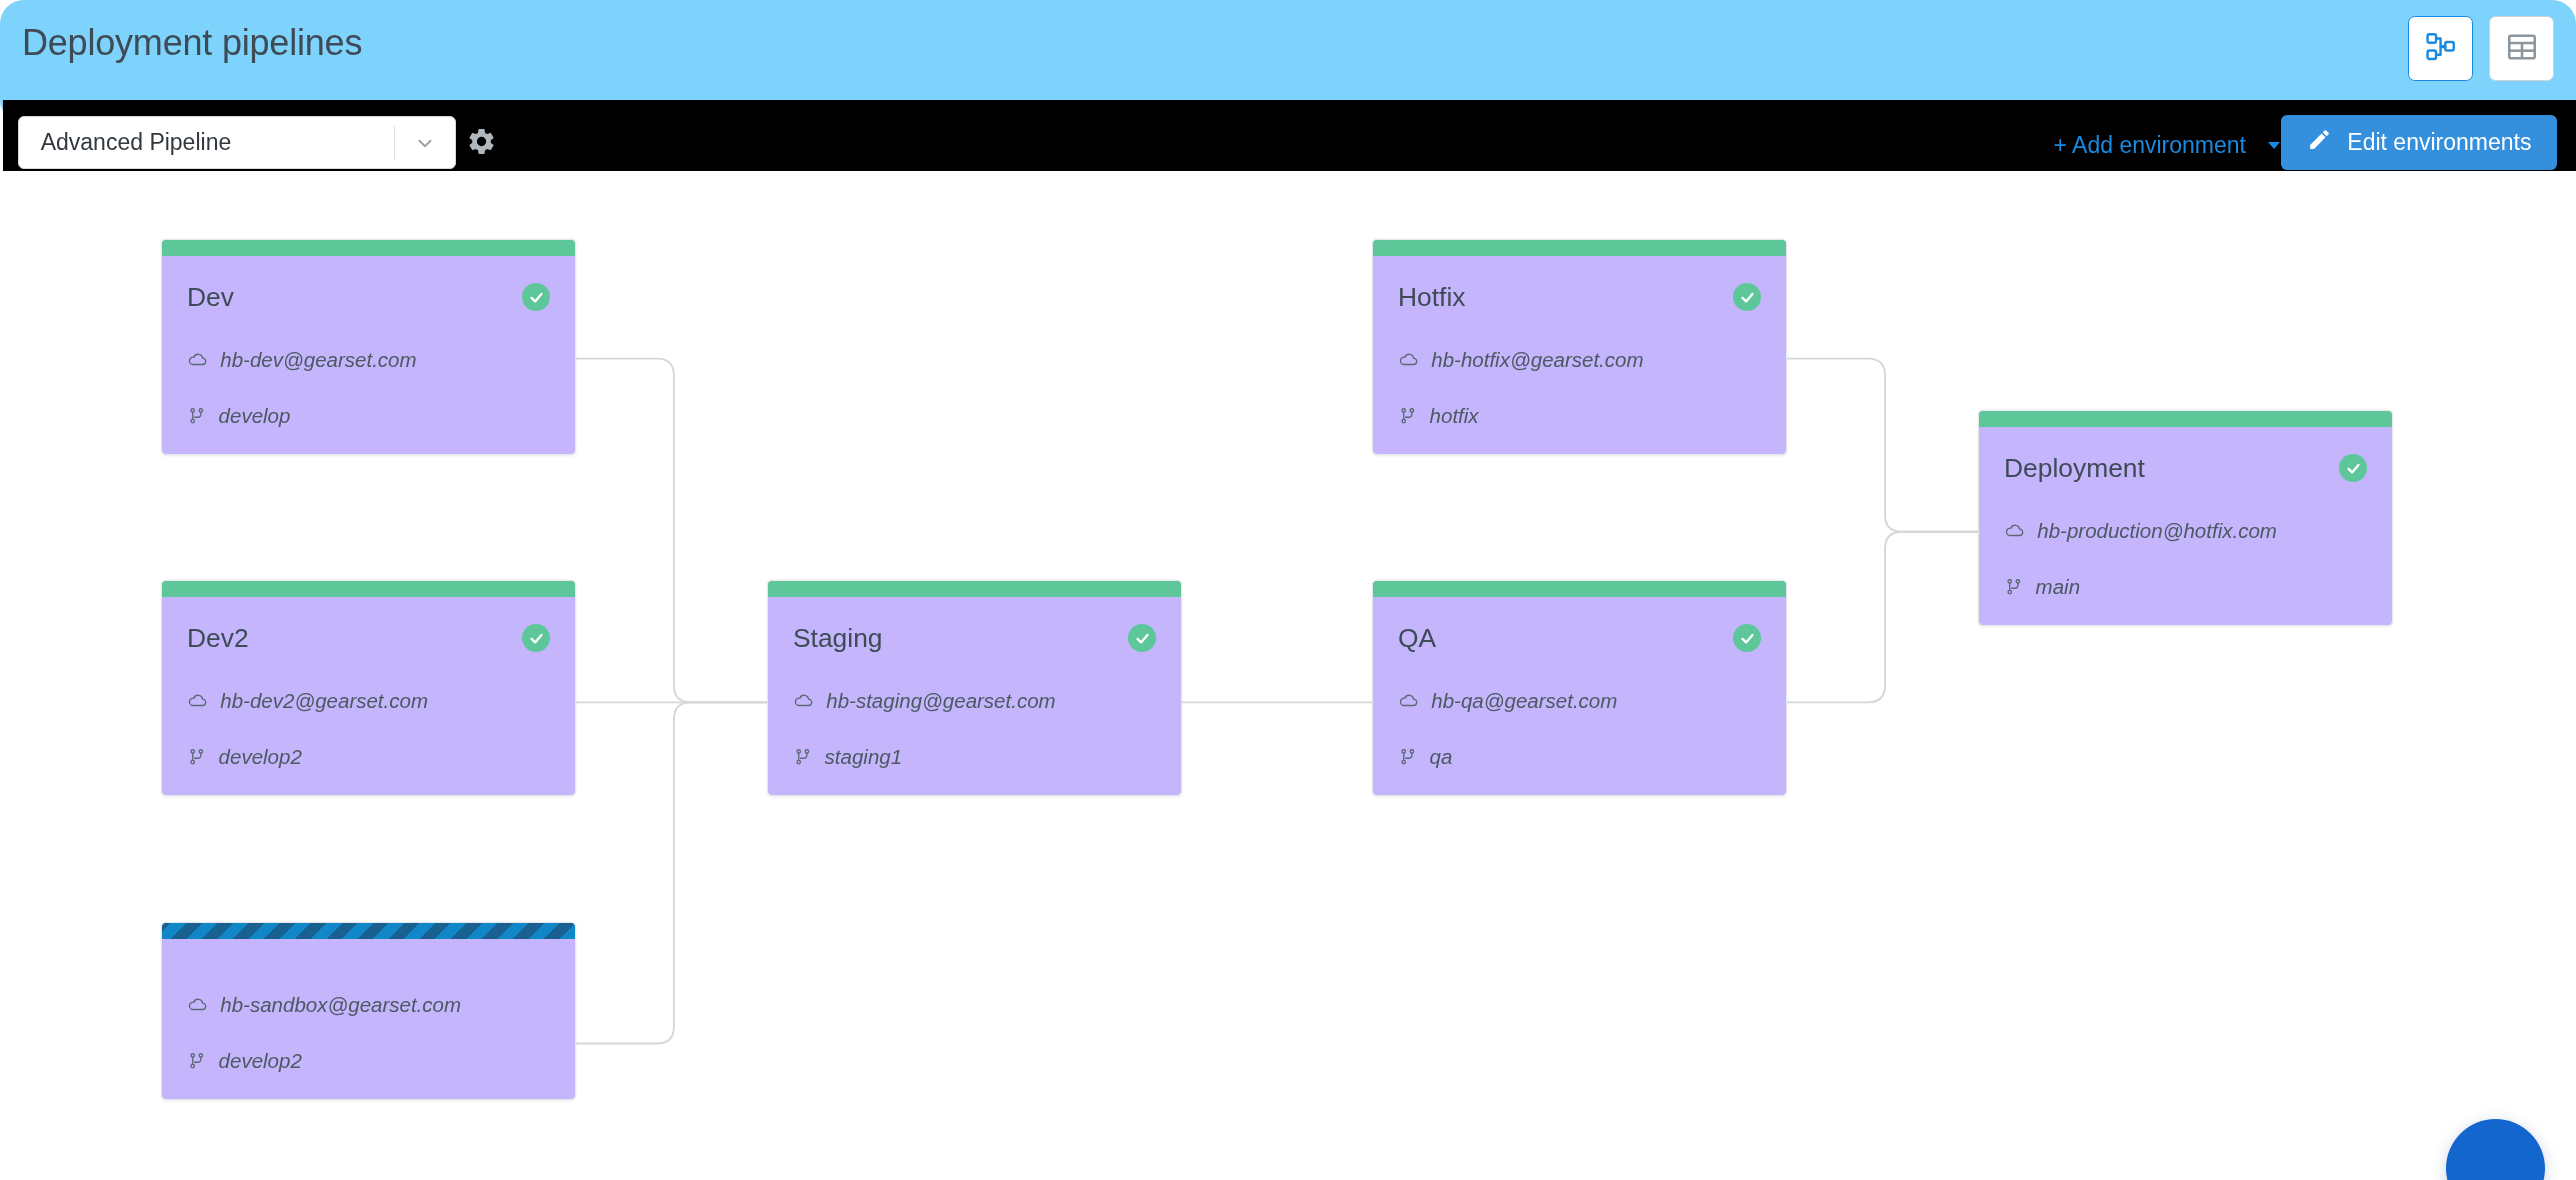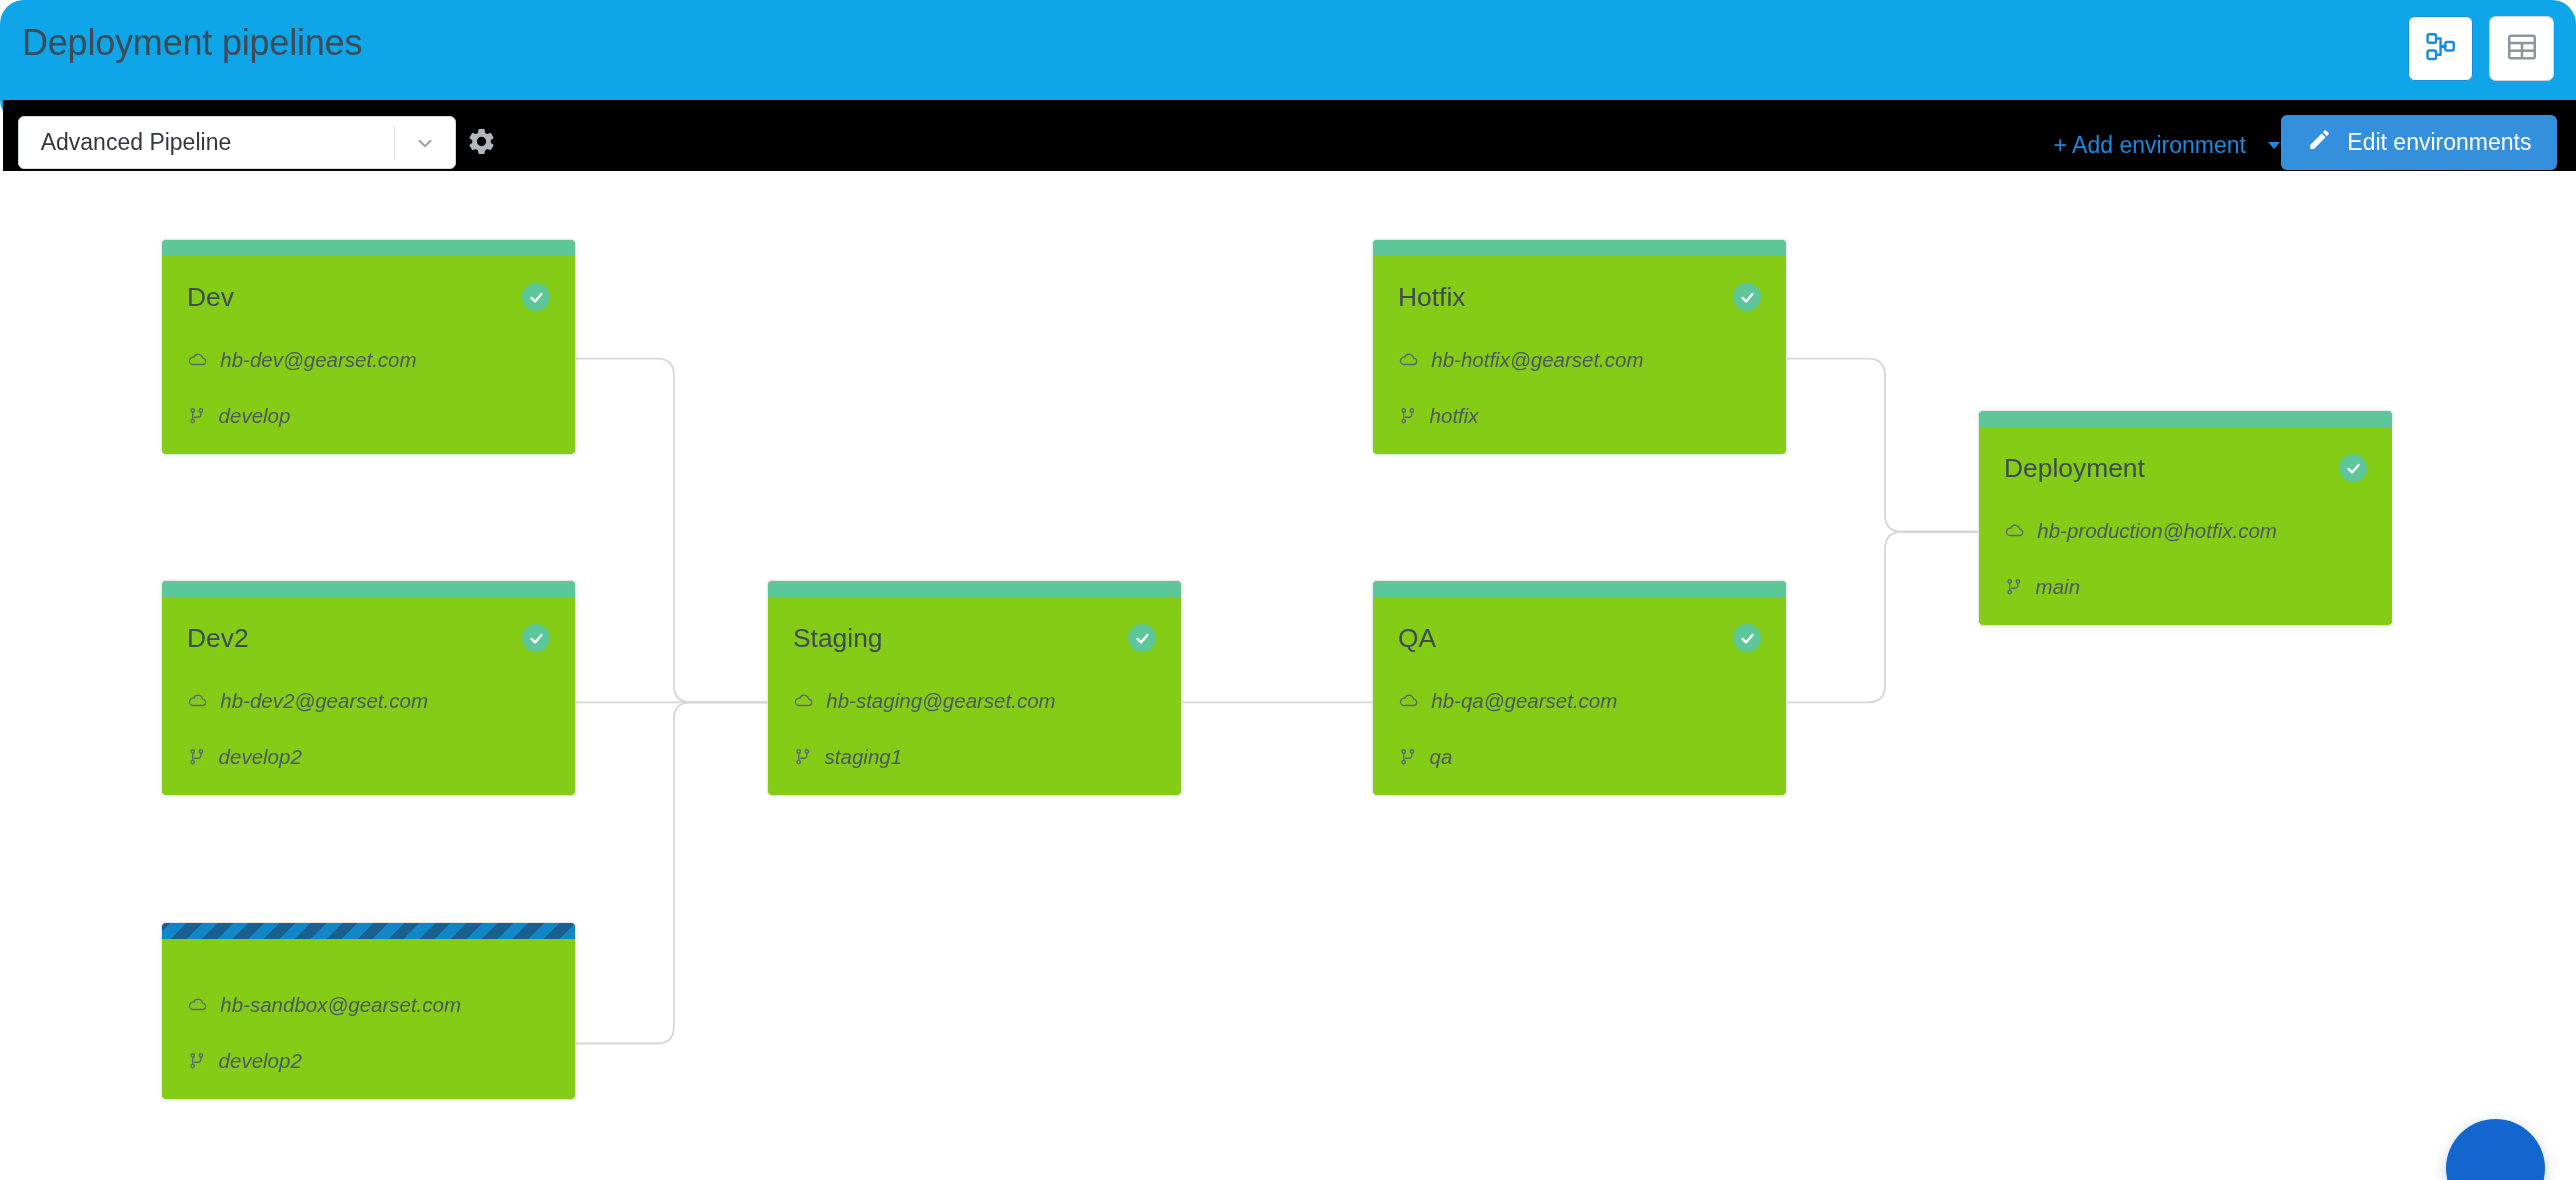--- a/index.html
+++ b/index.html
@@ -8,21 +8,21 @@
     background: #ffffff;
     font-family: "Liberation Sans", sans-serif;
     overflow: hidden;
   }
 
   
   .page-header {
     position: absolute; left: 0; top: 0;
     width: 2576px; height: 124px;
     border-bottom: 0.9px solid #e3e6e8;
-    background: #0ea5e9;
+    background: #7dd3fc;
     border-radius: 24px;
   }
   .page-title {
     position: absolute; left: 22px; top: 22px;
     font-size: 36px; font-weight: 400; color: #3e4b56;
     letter-spacing: -0.2px;
   }
   .view-toggle-group {
     position: absolute; right: 22px; top: 16px;
     display: flex; gap: 16px;
@@ -99,21 +99,21 @@
   .connector-layer {
     position: absolute; left: 0; top: 0;
     width: 2576px; height: 1009px;
     pointer-events: none;
   }
 
   
   .env-card {
     position: absolute;
     width: 415px;
-    background: #84cc16;
+    background: #c4b5fd;
     border: 0.9px solid #e6e9eb;
     border-radius: 5.1px;
     box-shadow: 0 0.9px 2.6px rgba(40,50,60,0.10);
     overflow: hidden;
     cursor: pointer;
   }
   .env-card-bar { height: 16px; width: 100%; }
   .env-card-bar.status-green { background: #5ec79a; }
   .env-card-bar.status-striped {
     background: repeating-linear-gradient(

